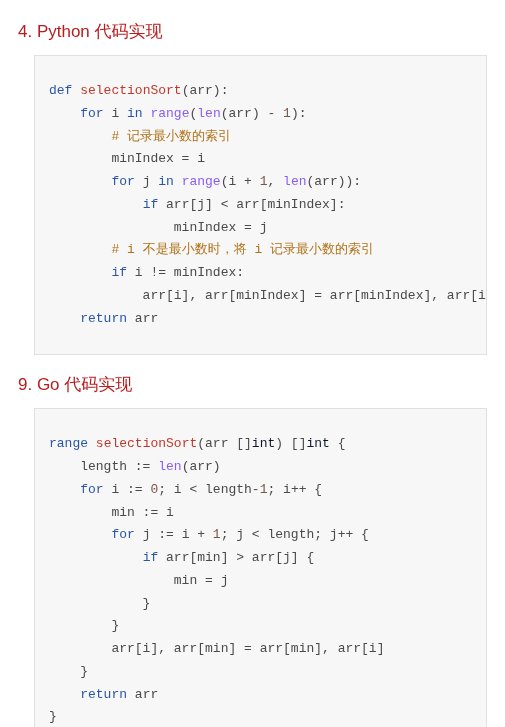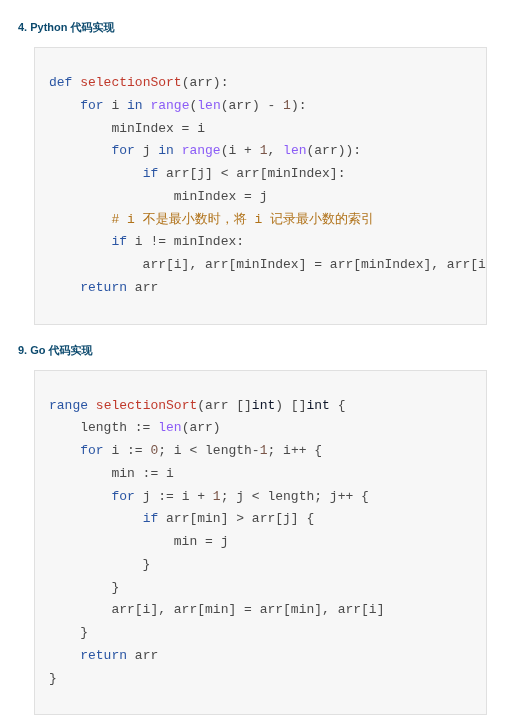--- a/index.html
+++ b/index.html
@@ -7,23 +7,23 @@
     padding: 10px 18px;
     font-family: -apple-system, BlinkMacSystemFont, "Segoe UI", "Microsoft YaHei", sans-serif;
     font-size: 14px;
     color: #333;
     background: #fff;
     width: 505px;
     box-sizing: border-box;
     position: relative;
   }
   h3 {
-    font-size: 11px;
-    font-weight: 700;
-    color: #0c4a6e;
+    font-size: 17px;
+    font-weight: 400;
+    color: #b91c1c;
     margin: 10px 0 12px 0;
   }
   pre.code {
     background: #f7f7f7;
     border: 1px solid #e0e0e0;
     padding: 24px 14px;
     font-family: Consolas, "Courier New", monospace;
     font-size: 13px;
     line-height: 1.75;
     color: #4a4a4a;
@@ -37,20 +37,21 @@
   .num { color: #795548; }     
   .cm  { color: #b07219; }     
   .ty  { color: #0f172a; }
 </style>
 </head>
 <body>
 
 <h3>4. Python 代码实现</h3>
 <pre class="code"><span class="kw">def</span> <span class="fn">selectionSort</span>(arr):
     <span class="kw">for</span> i <span class="kw">in</span> <span class="bi">range</span>(<span class="bi">len</span>(arr) - <span class="num">1</span>):
+        <span class="cm"># 记录最小数的索引</span>
         minIndex = i
         <span class="kw">for</span> j <span class="kw">in</span> <span class="bi">range</span>(i + <span class="num">1</span>, <span class="bi">len</span>(arr)):
             <span class="kw">if</span> arr[j] &lt; arr[minIndex]:
                 minIndex = j
         <span class="cm"># i 不是最小数时，将 i 记录最小数的索引</span>
         <span class="kw">if</span> i != minIndex:
             arr[i], arr[minIndex] = arr[minIndex], arr[i]
     <span class="kw">return</span> arr</pre>
 
 <h3>9. Go 代码实现</h3>

